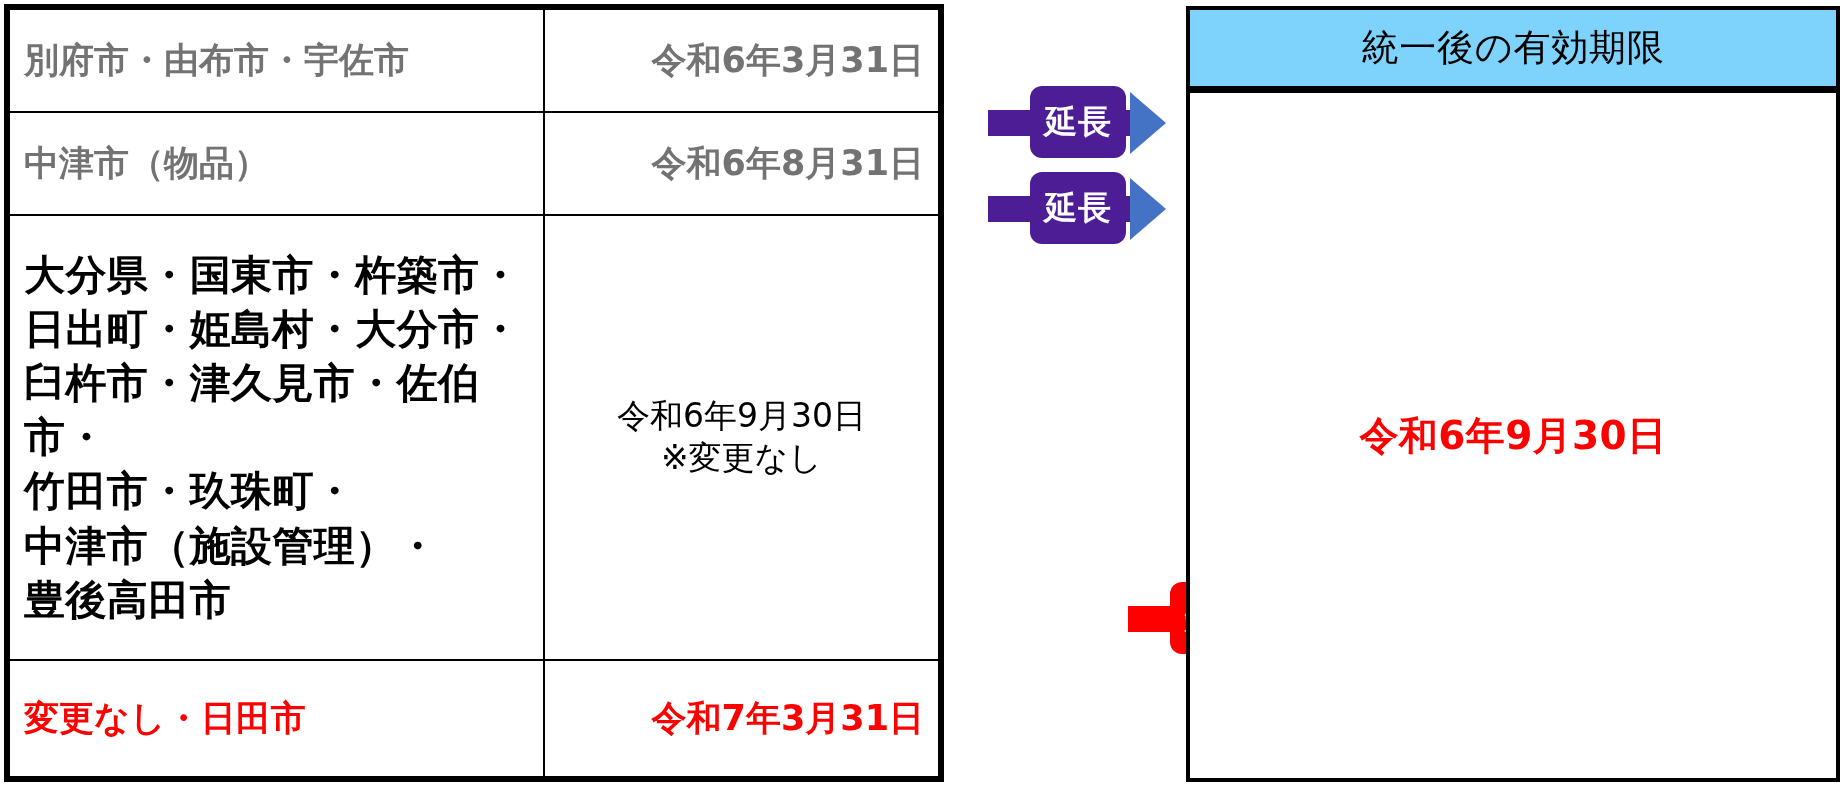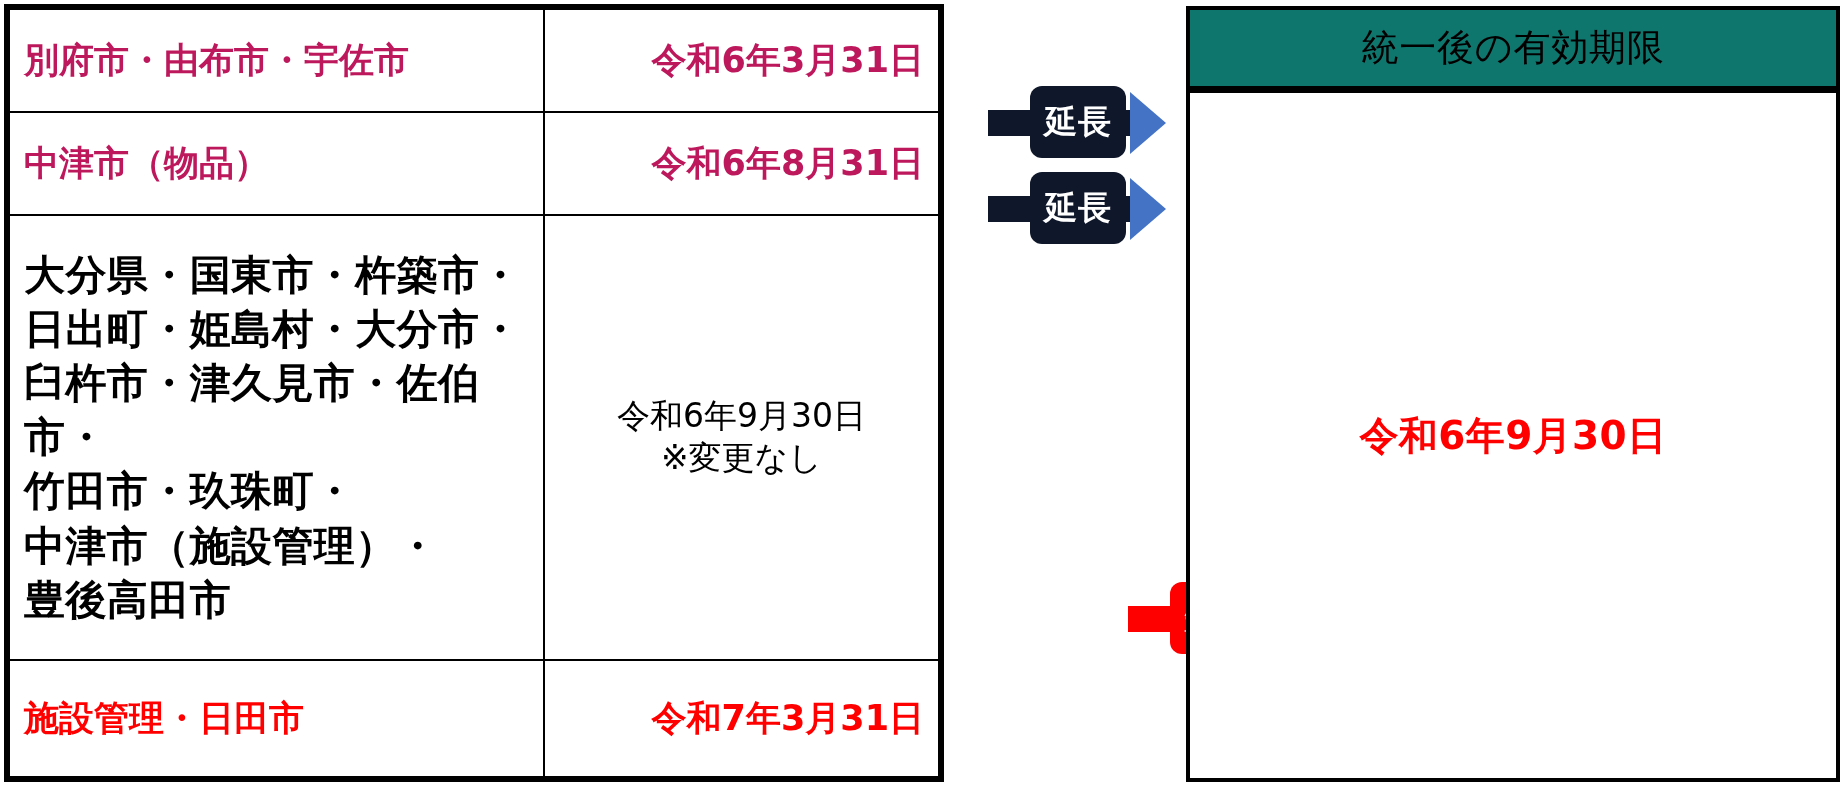--- a/index.html
+++ b/index.html
@@ -49,21 +49,21 @@
     line-height:1.30;
     white-space:pre-line;
   }
   .cell-date{
     font-size:35px;
     font-weight:700;
     text-align:right;
     line-height:1.28;
     white-space:pre-line;
   }
-  .blue{color:#be185d;}
+  .blue{color:#737373;}
   .red{color:#ff0000;}
 
   .row-h{height:74px;}
   .row-1{height:88px;}
   .row-2{height:88px;}
   .row-3{height:350px;}
   .row-4{height:100px;}
 
   .list{
     font-size:41px;
@@ -104,36 +104,36 @@
     border-radius:12px;
     display:flex;align-items:center;justify-content:center;
   }
   .arrow .pill span{
     font-size:33px;
     font-weight:700;
     color:#ffffff;
     letter-spacing:.02em;
     white-space:nowrap;
   }
-  .a-blue .shaft,.a-blue .pill{background:#0f172a;}
+  .a-blue .shaft,.a-blue .pill{background:#4c1d95;}
   .a-blue .head{border-left-color:#4472c4;}
   .a-red .shaft,.a-red .pill{background:#ff0000;}
   .a-red .head{border-left-color:#ff0000;}
 
   .arrow-1{left:988px;top:86px;}
   .arrow-2{left:988px;top:172px;}
   .arrow-3{left:1128px;top:582px;width:178px;}
 
   
   .right-head{
     position:absolute;left:1186px;top:6px;
     width:654px;height:84px;
     box-sizing:border-box;
     border:4px solid #000;
-    background:#0f766e;
+    background:#7dd3fc;
     display:flex;align-items:center;justify-content:center;
   }
   .right-head span{
     font-size:37px;font-weight:500;color:#000;
     letter-spacing:.02em;
   }
   .right-body{
     position:absolute;left:1186px;top:90px;
     width:654px;height:692px;
     box-sizing:border-box;
@@ -177,21 +177,21 @@
 日出町・姫島村・大分市・
 臼杵市・津久見市・佐伯市・
 竹田市・玖珠町・
 中津市（施設管理）・
 豊後高田市</td>
           <td class="nochange">令和6年9月30日
 ※変更なし</td>
         </tr>
 
         <tr class="row-4">
-          <td class="cell-name red">施設管理・日田市</td>
+          <td class="cell-name red">変更なし・日田市</td>
           <td class="cell-date red">令和7年3月31日</td>
         </tr>
       </tbody>
     </table>
   </div>
 
   <div class="arrow a-blue arrow-1">
     <div class="shaft"></div>
     <div class="head"></div>
     <div class="pill">

